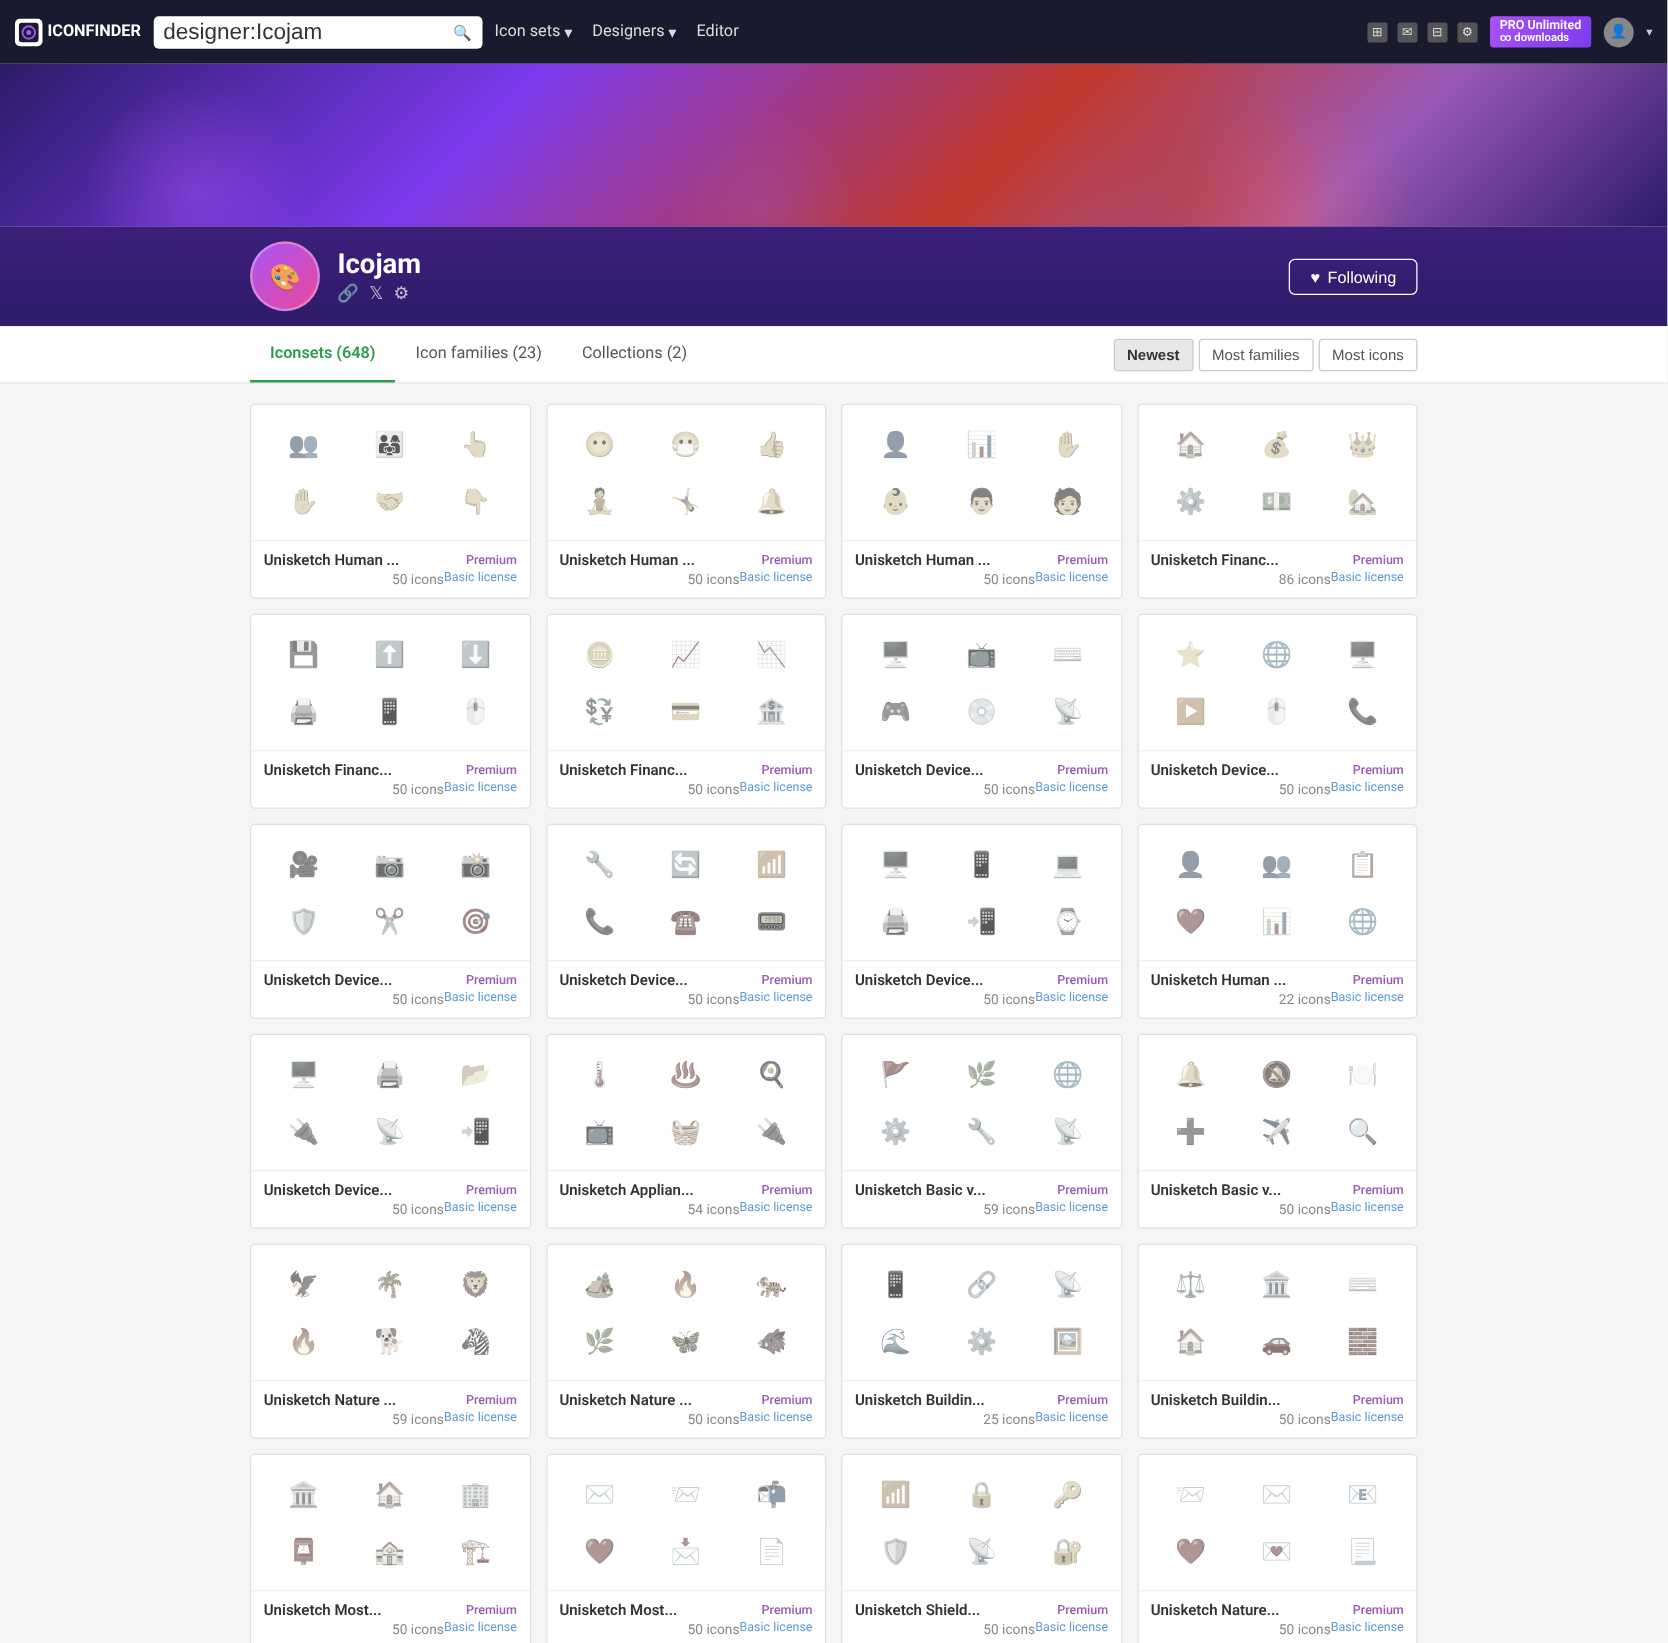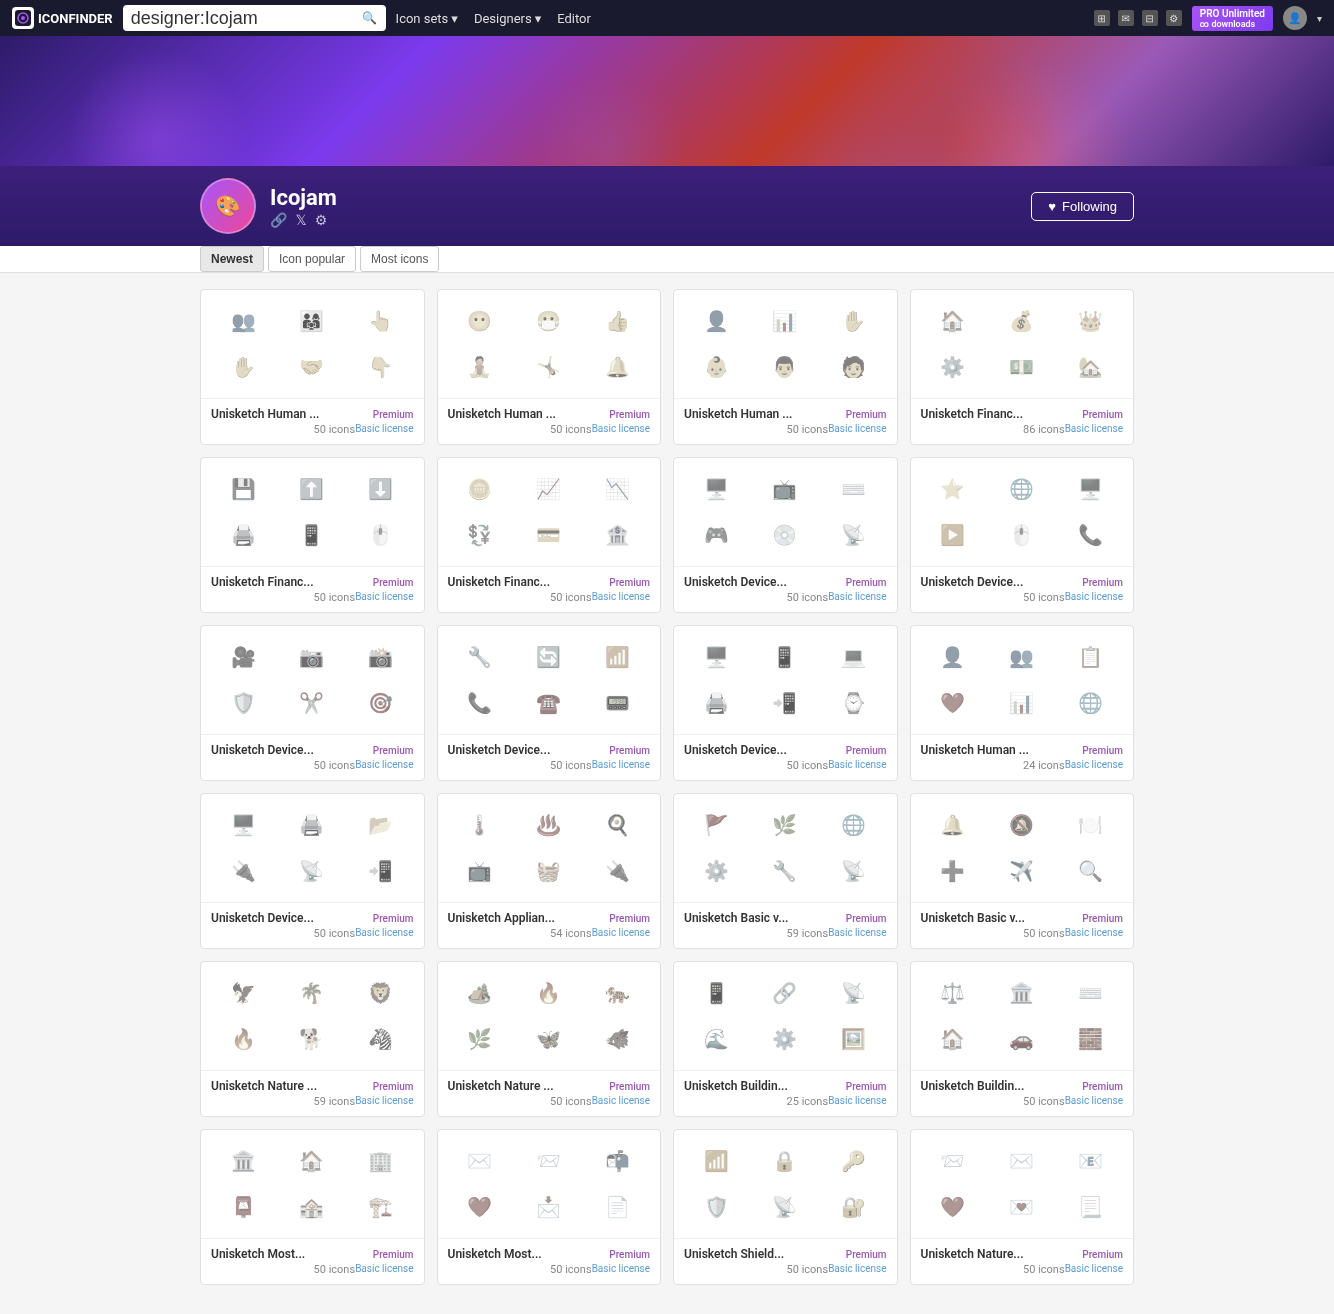--- a/index.html
+++ b/index.html
@@ -4,21 +4,21 @@
   <style>
     * { box-sizing: border-box; margin: 0; padding: 0; }
     body { font-family: -apple-system, BlinkMacSystemFont, 'Segoe UI', Roboto, sans-serif; background: #f5f5f5; }
 
     
     .topnav {
       background: #1a1a2e;
       display: flex;
       align-items: center;
       padding: 0 12px;
-      height: 36px;
+      height: 51px;
       gap: 10px;
     }
     .logo-area {
       display: flex;
       align-items: center;
       gap: 4px;
       color: white;
       font-weight: bold;
       font-size: 13px;
       white-space: nowrap;
@@ -314,23 +314,34 @@
       </div>
     </div>
   </div>
   <button class="follow-btn">
     <span>♥</span>
     <span>Following</span>
   </button>
 </div>
 
 <div class="tabs-section">
+  <div class="tabs-left">
+    <div class="tab active">
+      <span>Iconsets (648)</span>
+    </div>
+    <div class="tab">
+      <span>Icon families (23)</span>
+    </div>
+    <div class="tab">
+      <span>Collections (2)</span>
+    </div>
+  </div>
   <div class="tabs-right">
     <button class="sort-btn active">Newest</button>
-    <button class="sort-btn">Icon popular</button>
+    <button class="sort-btn">Most families</button>
     <button class="sort-btn">Most icons</button>
   </div>
 </div>
 
 <div class="main-content">
   <div class="icon-grid" id="icon-grid">
       <div class="icon-card">
         <div class="card-preview">
           <div class="icon-cell">
             <span style="font-size:20px;opacity:0.65;filter:grayscale(0.8);">👥</span>
@@ -702,21 +713,21 @@
           <div class="icon-cell">
             <span style="font-size:20px;opacity:0.65;filter:grayscale(0.8);">🌐</span>
           </div>
         </div>
         <div class="card-info">
           <div class="card-title">
             <span>Unisketch Human ...</span>
             <span class="premium-badge">Premium</span>
           </div>
           <div class="card-meta">
-            <span class="icon-count">24 icons</span>
+            <span class="icon-count">22 icons</span>
             <span class="license">Basic license</span>
           </div>
         </div>
       </div>
       <div class="icon-card">
         <div class="card-preview">
           <div class="icon-cell">
             <span style="font-size:20px;opacity:0.65;filter:grayscale(0.8);">🖥️</span>
           </div>
           <div class="icon-cell">

